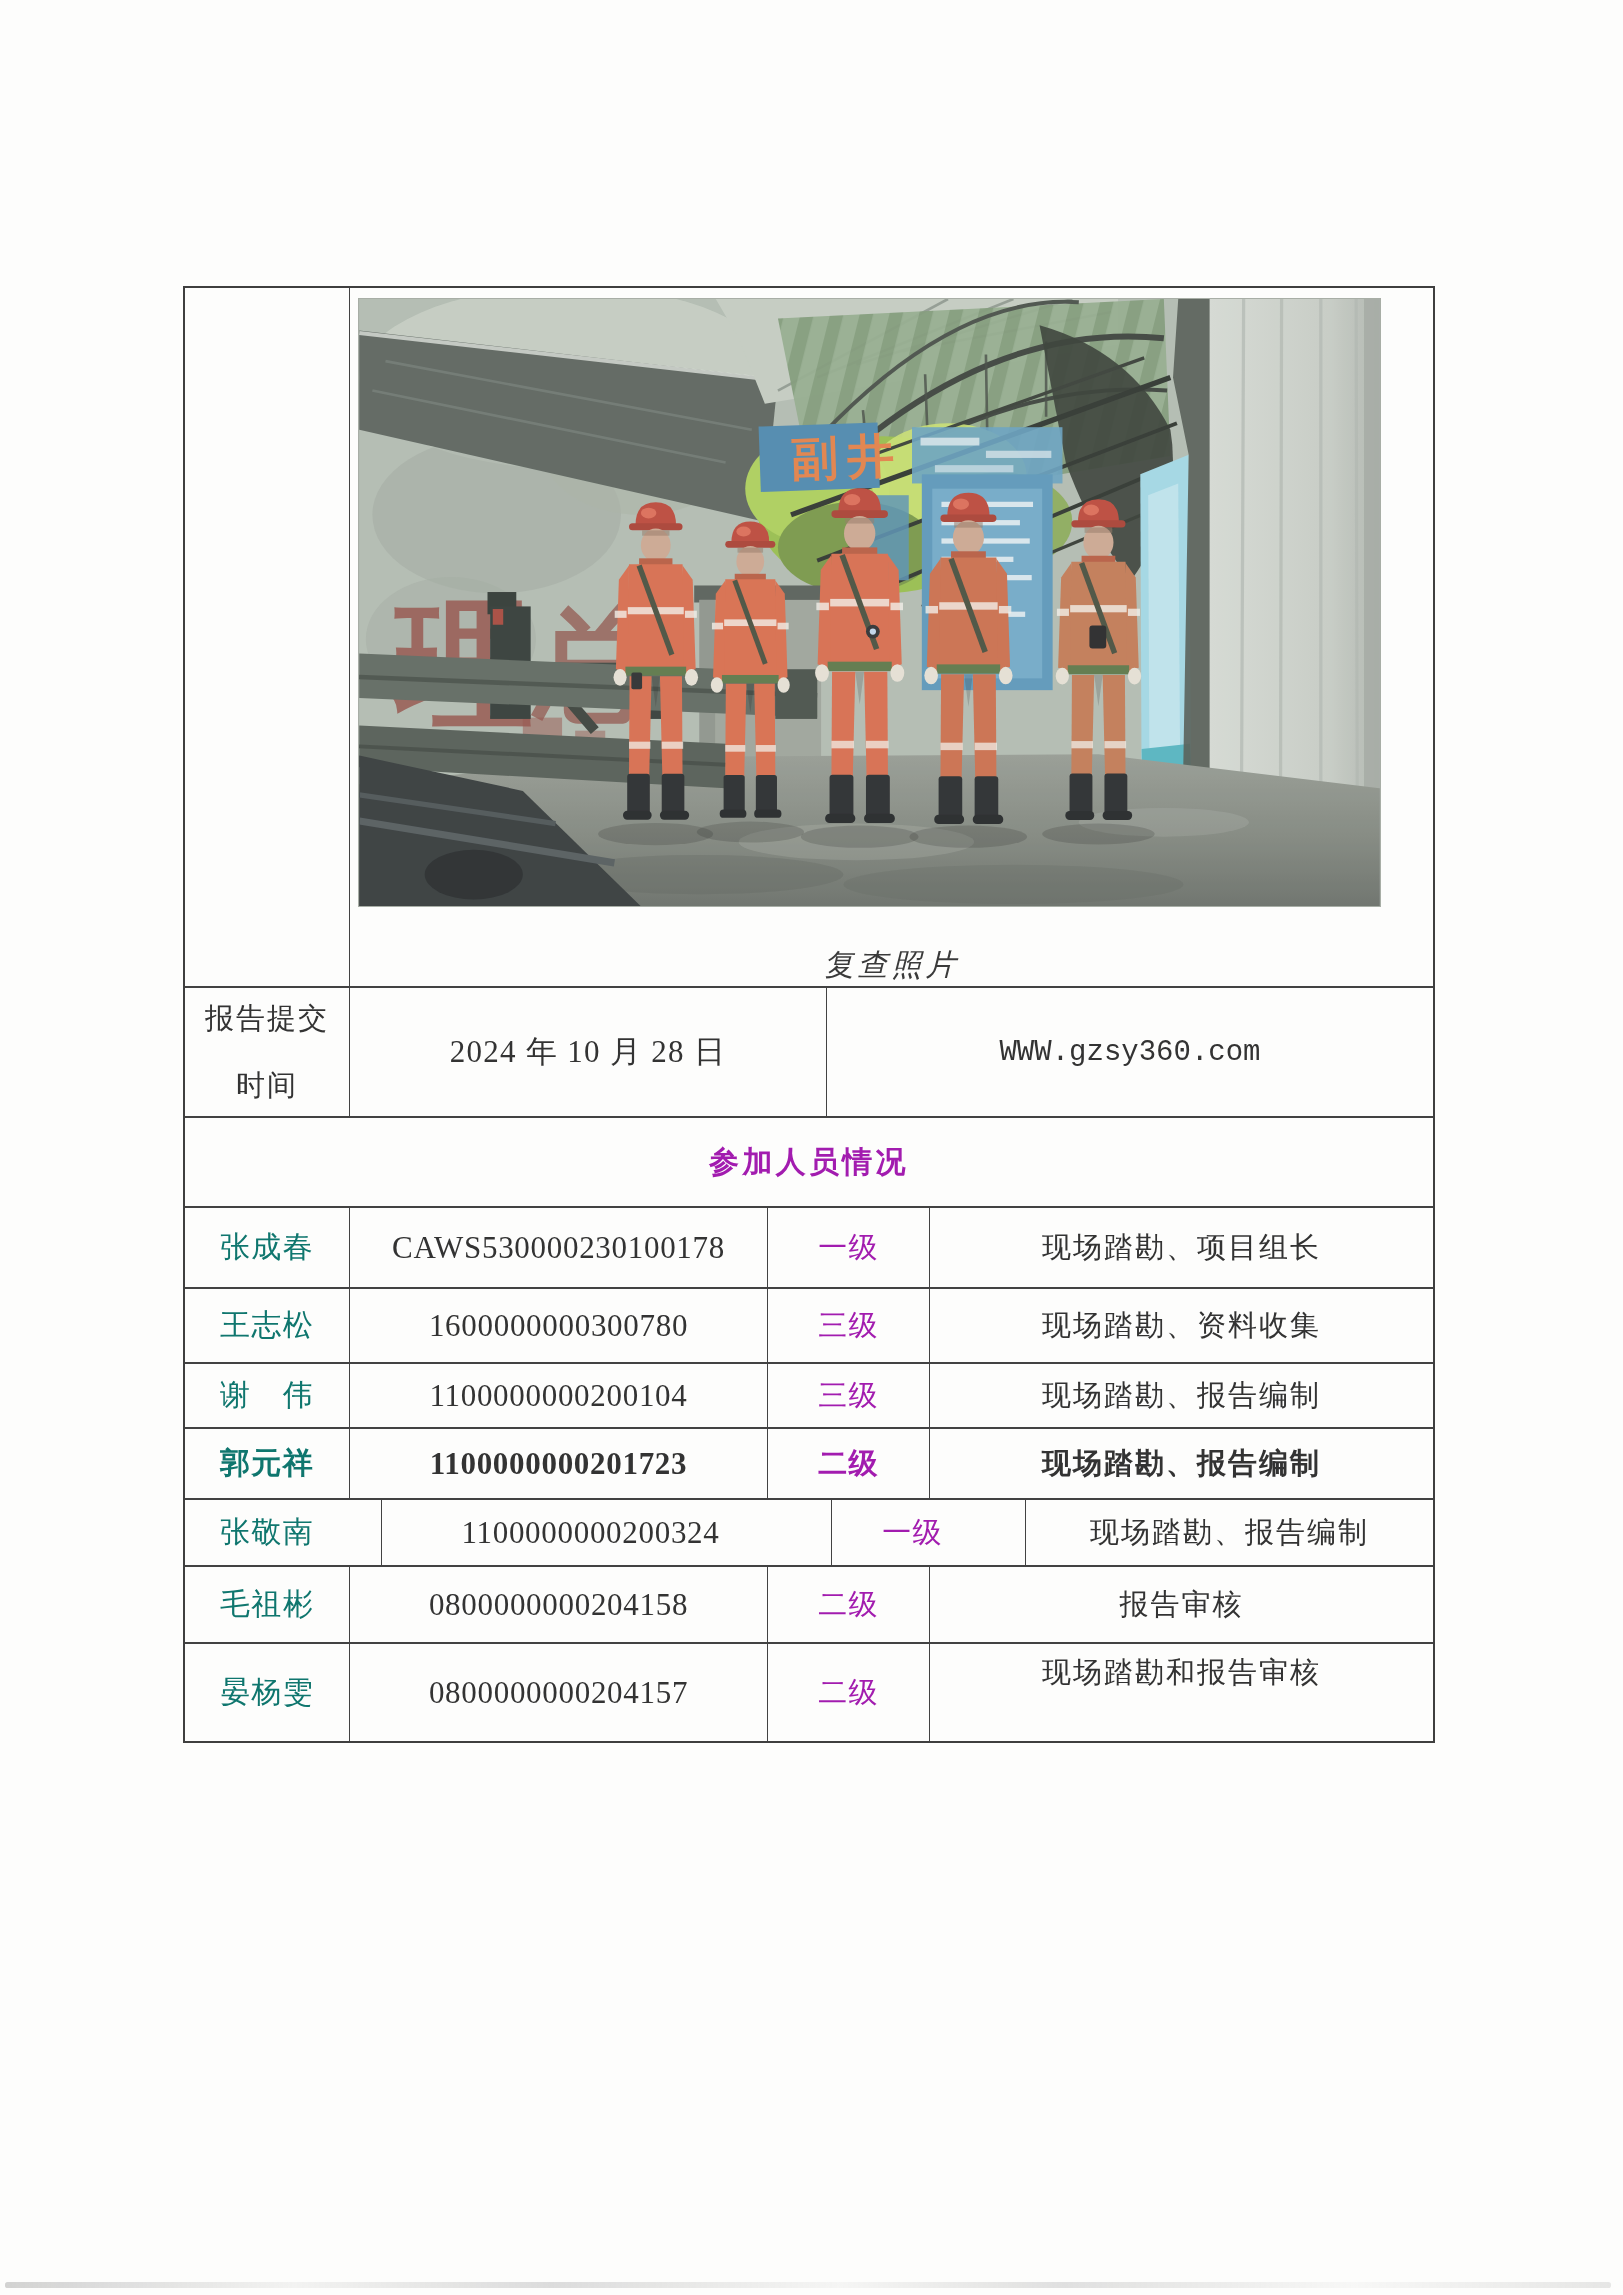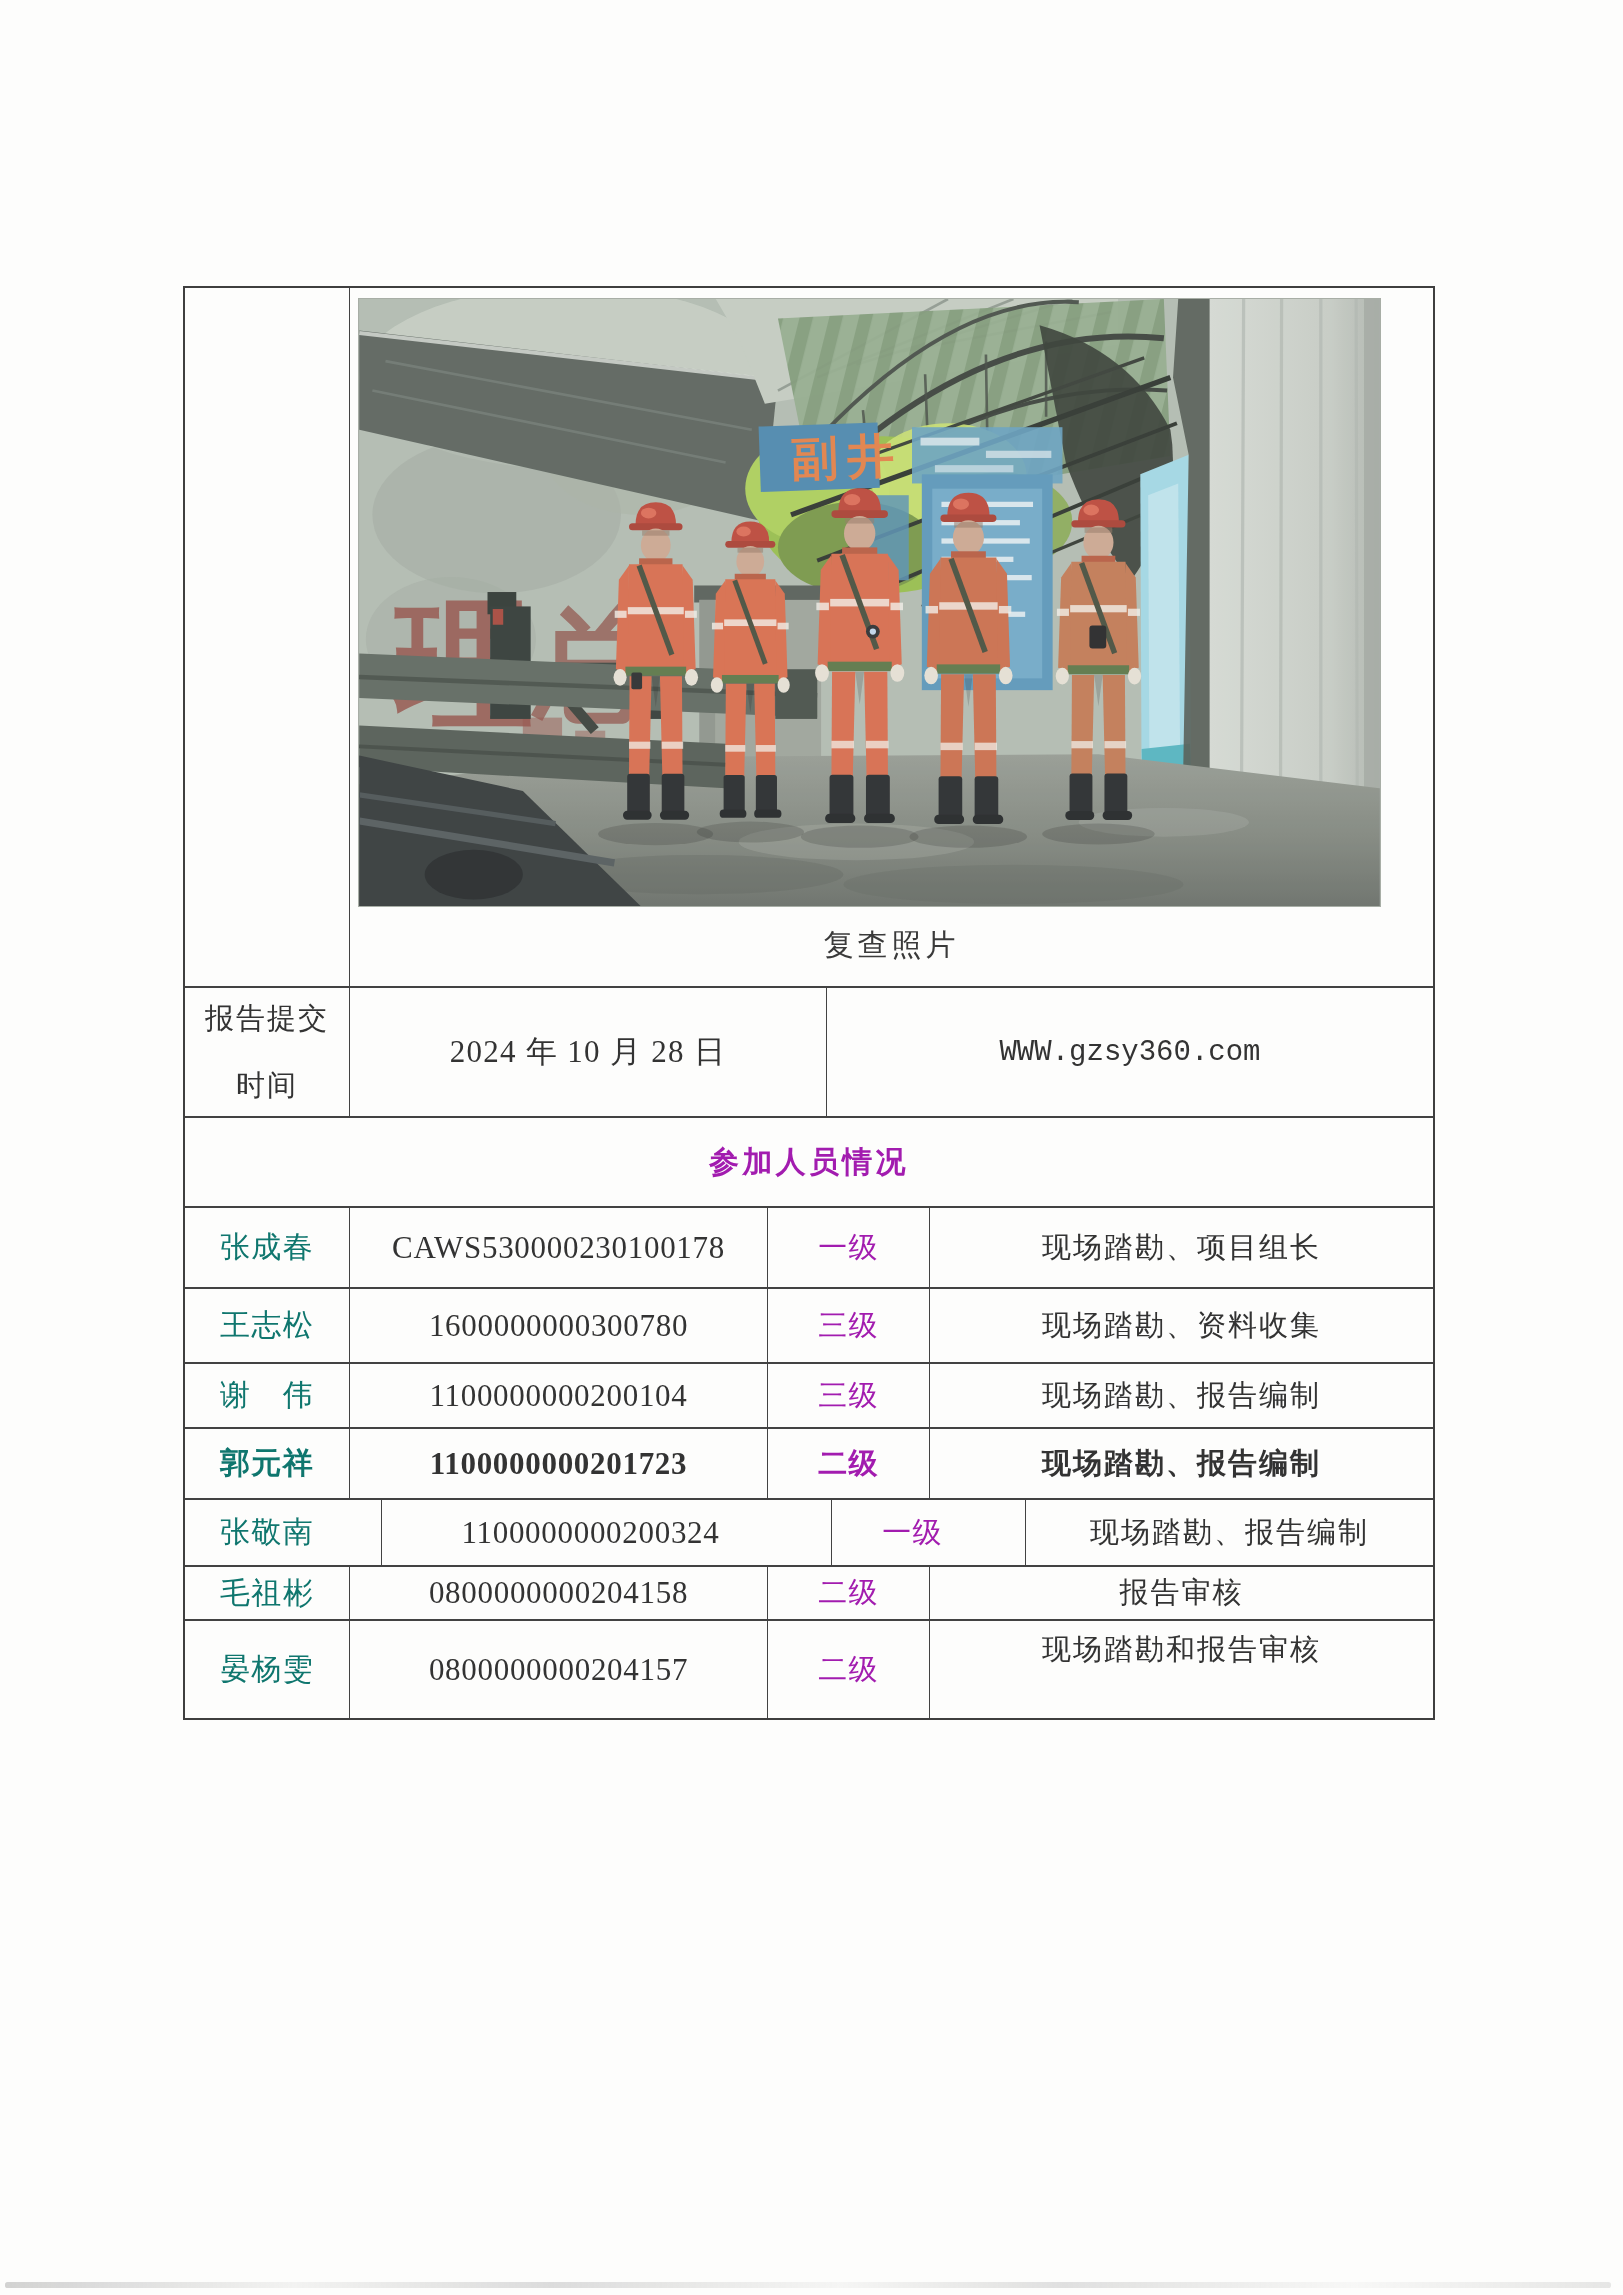--- a/index.html
+++ b/index.html
@@ -21,39 +21,39 @@
     text-align:center; overflow:hidden;
   }
   .td:first-child { border-left:none; }
 
   
   .row-photo   { height:698px; }
   .row-report  { height:130px; }
   .row-section { height:90px; }
   .row-head    { height:82px; }
   .row-r1 { height:81px; } .row-r2 { height:75px; } .row-r3 { height:65px; }
-  .row-r4 { height:71px;font-weight:bold; } .row-r5 { height:67px;gap:32px; } .row-r6 { height:54px; }
+  .row-r4 { height:71px;font-weight:bold; } .row-r5 { height:67px;gap:32px; } .row-r6 { height:77px; }
   .row-r7 { height:99px; border-bottom:none; }
 
   
   .c-stub  { width:164px; flex:0 0 auto; }
   .c-rest  { flex:1 1 auto; }
   .c-date  { width:477px; flex:0 0 auto; }
   .c-urlLabel { width:238px; flex:0 0 auto; }
   .c-name  { width:164px; flex:0 0 auto; }
   .c-cert  { width:418px; flex:0 0 auto; }
   .c-level { width:162px; flex:0 0 auto; }
 
   .photo-cell { flex-direction:column; justify-content:flex-start; align-items:flex-start; }
   .photo-frame {
     margin:10.5px 0 0 9.2px; width:1021px; height:607px; position:relative;
     outline:0.7px solid #a8aea6; background:#b0bab1;
   }
   .photo-caption-band {
-    width:100%; flex:1 1 auto; display:flex; align-items:center; justify-content:center;
+    width:100%; flex:1 1 auto; display:flex; align-items:flex-end; justify-content:center;font-style:italic;
   }
   .caption-text { font-size:30px; letter-spacing:3.9px; color:#3a3a3a; }
 
   .label-2line { font-size:29px; letter-spacing:2px; line-height:2.3; color:#333; }
   .date-text   { font-size:31px; letter-spacing:1.3px; color:#333; }
   .url-label   { font-size:29px; letter-spacing:2px; color:#333; }
   .url-text    { font-size:29px; font-family:"Liberation Mono","DejaVu Sans Mono",monospace; color:#333; }
   .section-title { font-size:30px; font-weight:bold; letter-spacing:3.3px; color:#a21caf; }
   .col-head   { font-size:29px; letter-spacing:2px; color:#333; }
   .name-text  { font-size:30px; letter-spacing:1.3px; color:#0f766e; }

